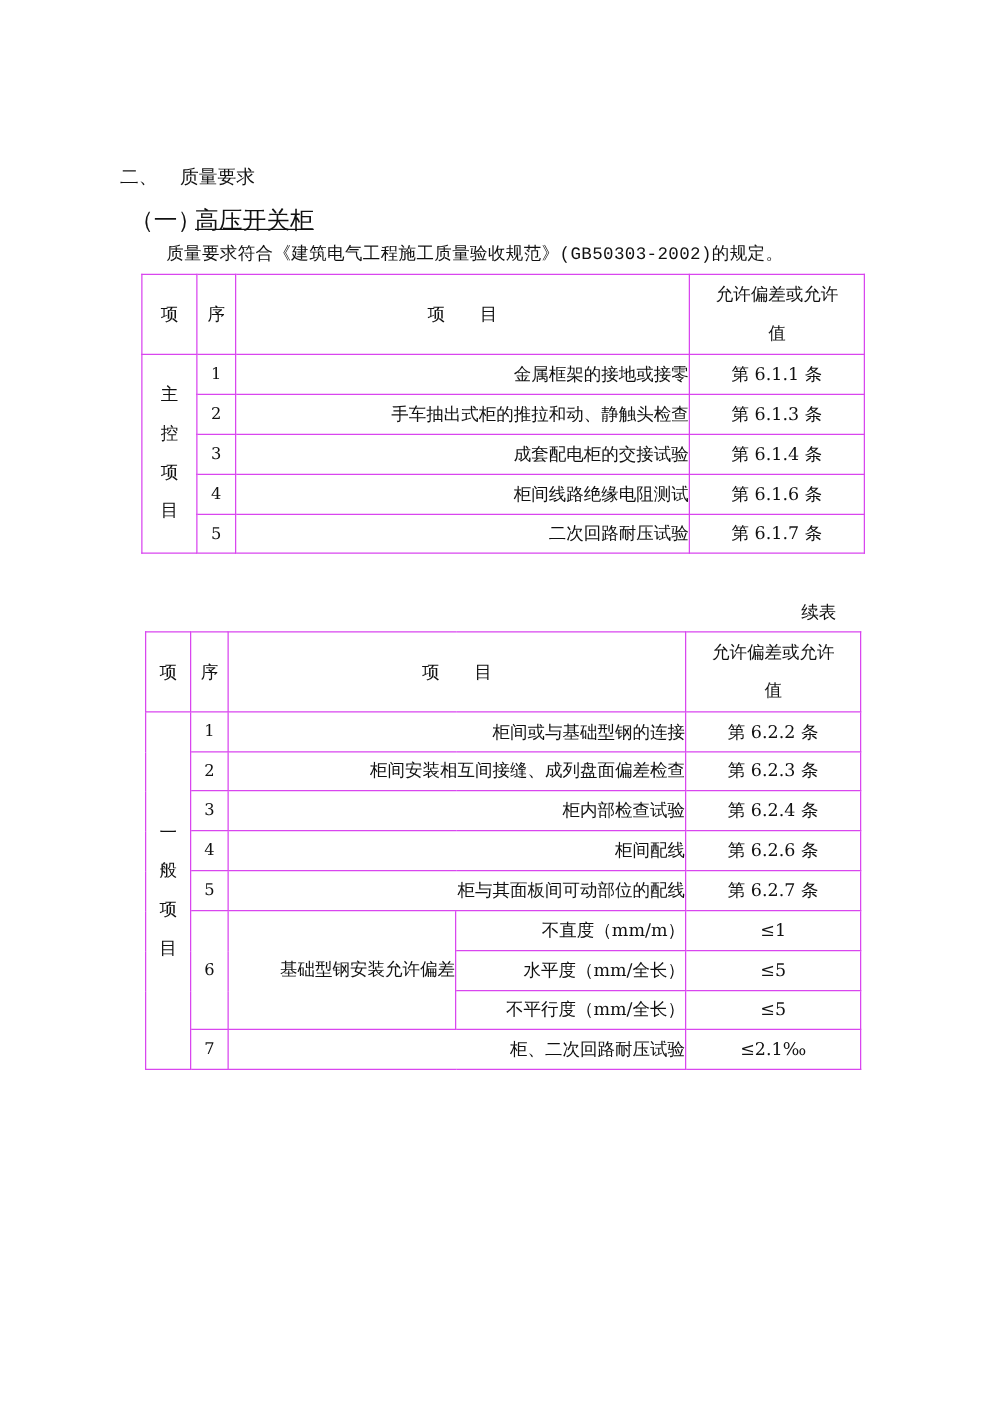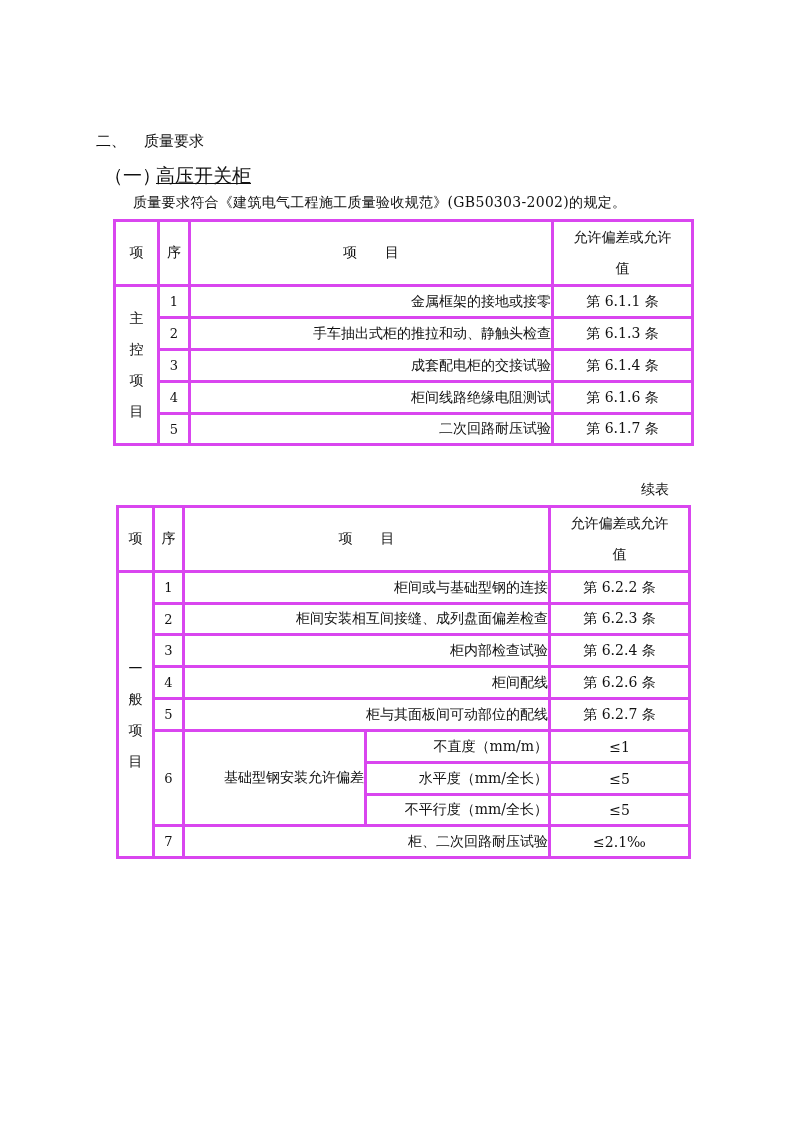--- a/index.html
+++ b/index.html
@@ -1,26 +1,26 @@
 <!DOCTYPE html>
 <html><head>
 <meta charset="utf-8">
 <style>
   html, body { margin:0; padding:0; background:#ffffff; }
   body { width:793px; height:1122px; position:relative; overflow:hidden;
          font-family:"DejaVu Serif","Liberation Serif",serif; color:#111; }
-  .abs { position:absolute; }
+  .abs { position:absolute;font-family:Liberation Mono, monospace; }
   .h2 { left:96px; top:132px; font-size:15px; font-family:Liberation Serif, serif; }
   .h2 .num { display:inline-block; width:48px; }
   .h3 { left:104px; top:163px; font-size:19px; font-family:"DejaVu Sans","Liberation Sans",sans-serif;text-decoration:underline; }
   .h3 .num { display:inline-block; width:52px; }
   .para { left:133px; top:194px; font-size:14px; letter-spacing:0.3px; white-space:nowrap; }
   .cont { left:641px; top:481px; font-size:14px; }
   table { position:absolute; border-collapse:collapse; table-layout:fixed; font-size:14px; }
-  td { border:3px solid #d946ef; padding:0; vertical-align:middle; }
+  td { border:1px solid #d946ef; padding:0; vertical-align:middle; }
   .hd { font-family:"DejaVu Sans","Liberation Sans",sans-serif; font-size:14px; text-align:center; }
   .hd-val { line-height:31px; }
   .c { text-align:center; }
   .l { text-align:right; padding-left:8px; }
   .vert { text-align:center; line-height:31px; font-family:"DejaVu Sans","Liberation Sans",sans-serif; }
   .vert span { display:block; }
   #t1 { left:113px; top:219px; width:579px; }
   #t2 { left:116px; top:505px; width:573px; }
   .seqno { font-size:13px; }
   .spaced { word-spacing:30px;margin-left:32px; }

